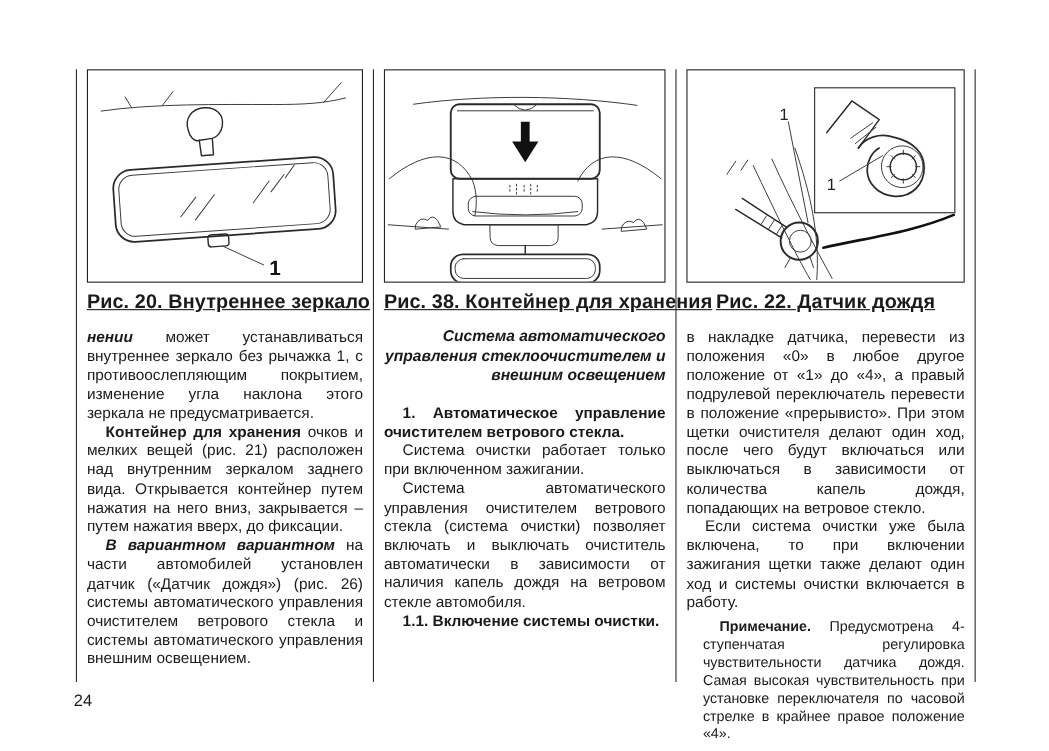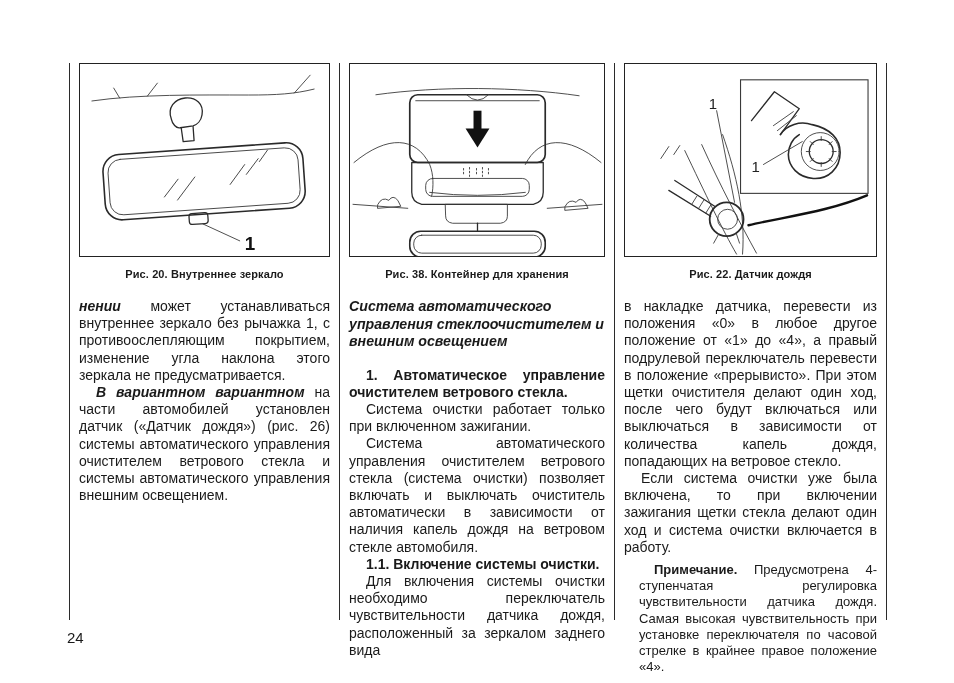--- a/index.html
+++ b/index.html
@@ -14,33 +14,33 @@
   }
   .col{box-sizing:border-box;border-left:1px solid #2b2b2b;padding:0 9px;overflow:visible;}
   .col-1{width:270px;}
   .col-2{width:275px;}
   .col-3{width:272px;}
   .figbox{
     height:194px;border:1.5px solid #222;box-sizing:border-box;background:#fff;
   }
   .figbox svg{display:block;width:100%;height:100%;}
   .caption{
-    text-align:center;font-weight:bold;font-size:11px;line-height:15px;
-    margin-top:10px;letter-spacing:.1px;white-space:nowrap;
+    text-align:center;font-weight:bold;font-size:18px;line-height:15px;
+    margin-top:10px;letter-spacing:.1px;white-space:nowrap;text-decoration:underline;
   }
   .textflow{margin-top:16px;}
   p.para{
     margin:0;font-size:14px;line-height:17.2px;text-align:justify;
   }
   p.indent{text-indent:17px;}
   .b{font-weight:bold;}
   .bi{font-weight:bold;font-style:italic;}
   .colhead{
     margin:14px 0 16px 0;font-size:14.2px;line-height:17.5px;
-    font-weight:bold;font-style:italic;text-align:left;
+    font-weight:bold;font-style:italic;text-align:right;
   }
   p.note{
     margin:6px 0 0 15px;font-size:13px;line-height:16.2px;text-align:justify;text-indent:15px;
   }
   .pagenum{
     position:absolute;left:67px;top:629px;font-size:15px;line-height:18px;color:#1a1a1a;
   }
   .draw{stroke:#2a2a2a;fill:none;stroke-width:1.3;stroke-linecap:round;stroke-linejoin:round;}
   .draw-thin{stroke:#3a3a3a;fill:none;stroke-width:0.9;stroke-linecap:round;}
   .draw-bold{stroke:#111;fill:none;stroke-width:2.4;stroke-linecap:round;}
@@ -77,20 +77,21 @@
         </g>
 
         <line class="draw-thin" x1="124" y1="160" x2="161" y2="177"></line>
         <text class="fig-label" x="166" y="186">1</text>
       </svg>
     </div>
     <div class="caption">Рис. 20. Внутреннее зеркало</div>
 
     <div class="textflow">
       <p class="para"><span class="bi">нении</span><span> может устанавливаться внутреннее зеркало без рычажка 1, с противоослепляющим покрытием, изменение угла наклона этого зеркала не предусматривается.</span></p>
+      <p class="para indent"><span class="b">Контейнер для хранения</span><span> очков и мелких вещей (рис. 21) расположен над внутренним зеркалом заднего вида. Открывается контейнер путем нажатия на него вниз, закрывается – путем нажатия вверх, до фиксации.</span></p>
       <p class="para indent"><span class="bi">В вариантном вариантном</span><span> на части автомобилей установлен датчик («Датчик дождя») (рис. 26) системы автоматического управления очистителем ветрового стекла и системы автоматического управления внешним освещением.</span></p>
     </div>
   </div>
 
   <div class="col col-2">
     <div class="figbox">
       <svg viewBox="0 0 255 191">
 
         <path class="draw-thin" d="M26,30 C90,21 168,22 230,31"></path>
 
@@ -127,21 +128,20 @@
       </svg>
     </div>
     <div class="caption">Рис. 38. Контейнер для хранения</div>
 
     <div class="textflow">
       <div class="colhead">Система автоматического управления стеклоочистителем и внешним освещением</div>
       <p class="para indent b">1. Автоматическое управление очистителем ветрового стекла.</p>
       <p class="para indent">Система очистки работает только при включенном зажигании.</p>
       <p class="para indent">Система автоматического управления очистителем ветрового стекла (система очистки) позволяет включать и выключать очиститель автоматически в зависимости от наличия капель дождя на ветровом стекле автомобиля.</p>
       <p class="para indent b">1.1. Включение системы очистки.</p>
-      <p class="para indent">Для включения системы очистки необходимо переключатель чувствительности датчика дождя, расположенный за зеркалом заднего вида</p>
     </div>
   </div>
 
   <div class="col col-3">
     <div class="figbox">
       <svg viewBox="0 0 252 191">
 
         <rect class="draw-thin" x="116" y="15" width="128" height="114" style="stroke-width:1.1"></rect>
 
         <path class="draw" d="M127,56 L150,27 L175,44 L156,70"></path>
@@ -174,20 +174,20 @@
         <path class="draw-thin" d="M94,170 l-5,9 M112,170 l3,9"></path>
 
         <line class="draw-thin" x1="92" y1="46" x2="110" y2="138"></line>
         <text class="fig-label-sm" x="84" y="44">1</text>
       </svg>
     </div>
     <div class="caption">Рис. 22. Датчик дождя</div>
 
     <div class="textflow">
       <p class="para">в накладке датчика, перевести из положения «0» в любое другое положение от «1» до «4», а правый подрулевой переключатель перевести в положение «прерывисто». При этом щетки очистителя делают один ход, после чего будут включаться или выключаться в зависимости от количества капель дождя, попадающих на ветровое стекло.</p>
-      <p class="para indent">Если система очистки уже была включена, то при включении зажигания щетки стекла делают один ход и система очистки включается в работу.</p>
+      <p class="para indent">Если система очистки уже была включена, то при включении зажигания щетки также делают один ход и системы очистки включается в работу.</p>
       <p class="note"><span class="b">Примечание.</span><span> Предусмотрена 4-ступенчатая регулировка чувствительности датчика дождя. Самая высокая чувствительность при установке переключателя по часовой стрелке в крайнее правое положение «4».</span></p>
     </div>
   </div>
 
 </div>
 
 <div class="pagenum">24</div>
 
 </body></html>

